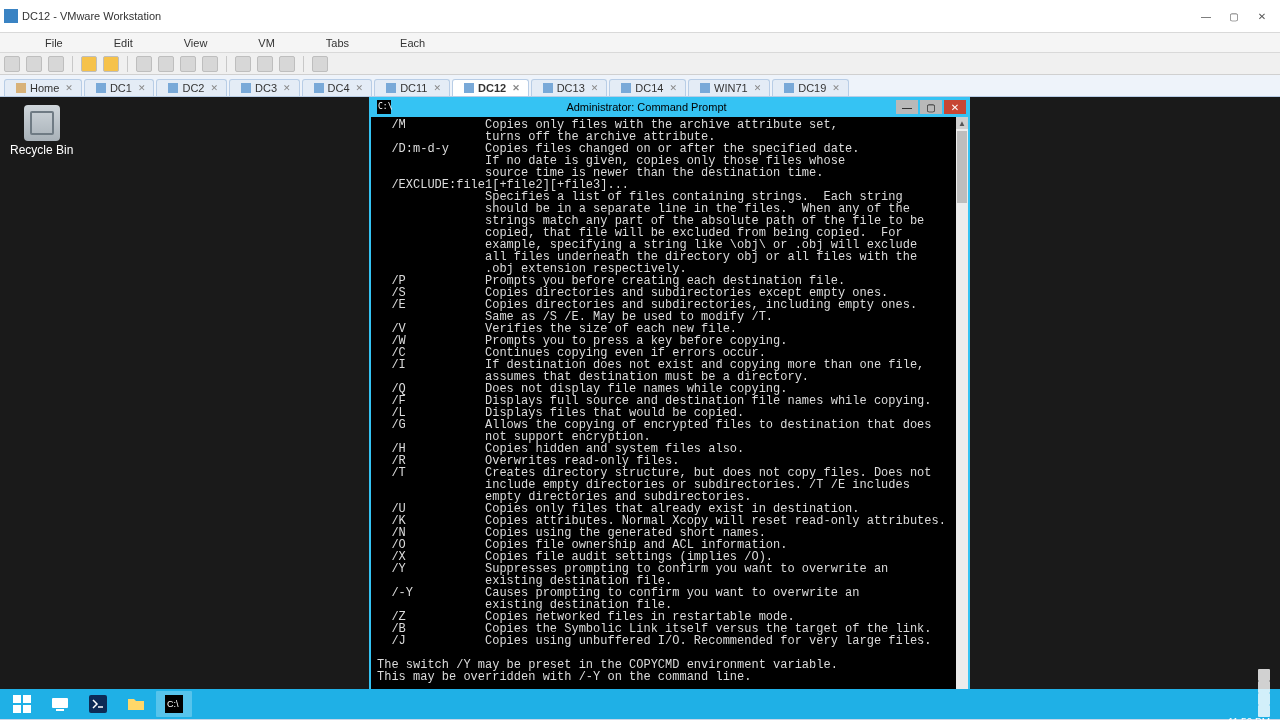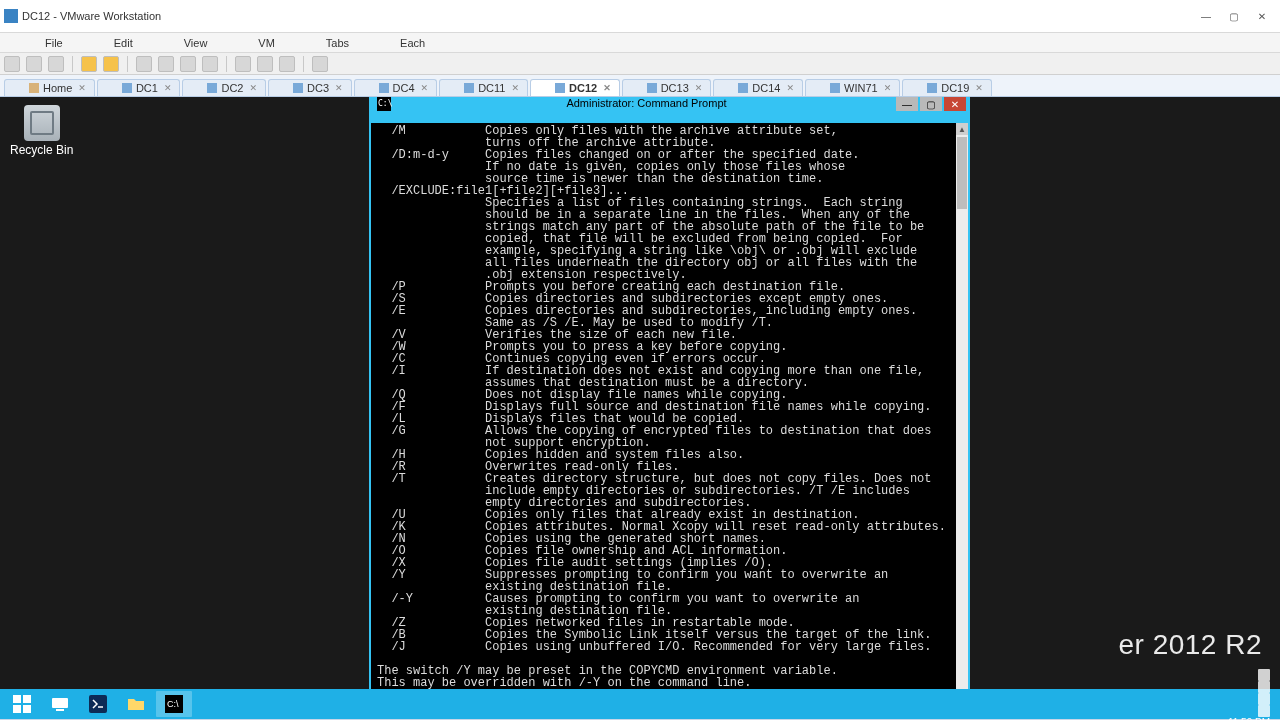--- a/index.html
+++ b/index.html
@@ -9,21 +9,21 @@
   .vm-titlebar { height: 33px; background: #fff; display:flex; align-items:center; padding:0 4px; font-size:11px; color:#333; border-bottom:1px solid #d9d9d9;}
   .vm-titlebar .icon { width:14px; height:14px; background:#3a83c3; margin-right:4px; display:inline-block; }
   .vm-titlebar .spacer { flex:1; }
   .vm-titlebar .winbtn { width:28px; height:16px; display:flex; align-items:center; justify-content:center; font-size:10px; color:#555; }
   .vm-menubar { height:20px; background:#f5f5f5; display:flex; align-items:center; padding:0 2px; font-size:11px; color:#333; border-bottom:1px solid #d9d9d9;}
   .vm-menubar span { padding:2px 8px;margin-left:35px; }
   .vm-toolbar { height:22px; background:#f0f0f0; border-bottom:1px solid #d0d0d0; display:flex; align-items:center; padding:0 4px; gap:6px;}
   .vm-toolbar .tb { width:16px; height:16px; background:#d7d7d7; border:1px solid #bebebe; border-radius:2px; }
   .vm-toolbar .sep { width:1px; height:16px; background:#c8c8c8; margin:0 2px;}
   .vm-tabs { height:22px; background:#eef3fa; border-bottom:1px solid #b8cde6; display:flex; align-items:flex-end; padding:0 4px; gap:2px; font-size:11px;}
-  .vm-tab { background:#e4ecf6; border:1px solid #b8cde6; border-bottom:none; padding:2px 8px 2px 24px; border-radius:3px 3px 0 0; display:flex; align-items:center; gap:4px; color:#333;}
+  .vm-tab { background:#e4ecf6; border:1px solid #b8cde6; border-bottom:none; padding:2px 8px 2px 11px; border-radius:3px 3px 0 0; display:flex; align-items:center; gap:4px; color:#333;}
   .vm-tab.active { background:#fff;font-weight:bold; }
   .vm-tab .x { font-size:9px; color:#888; margin-left:2px;}
   .vm-tab .tabicon { width:10px; height:10px; background:#79a9d8; display:inline-block;}
   .vm-tab.home .tabicon { background:#d8b279; }
 
   
   .vm-client { position:relative; height: calc(720px - 20px - 20px - 22px - 22px - 14px); background:#e4f2fb;}
   .guest-desktop { position:absolute; inset:0; background:#1a1a1a; }
   .guest-desktop .watermark { position:absolute; right:18px; bottom:58px; color:#eaeaea; font-size:28px; font-weight:300; letter-spacing:0.5px; white-space:nowrap;}
   .recycle { position:absolute; top:8px; left:10px; text-align:center; color:#fff; font-size:12px; }
@@ -34,21 +34,21 @@
   .guest-taskbar { position:absolute; left:0; right:0; bottom:0; height:30px; background:#1fb0e6; display:flex; align-items:center; padding:0 4px; gap:2px;}
   .guest-taskbar .tb-btn { width:36px; height:26px; display:flex; align-items:center; justify-content:center; border-radius:1px;}
   .guest-taskbar .tb-btn.active{ background:rgba(255,255,255,0.25);}
   .guest-taskbar .tb-btn svg{ width:18px;height:18px; }
   .guest-taskbar .tray { margin-left:auto; display:flex; align-items:flex-end; color:#fff; font-size:10px; padding-right:6px;flex-direction:column;}
   .tray .tray-icon{width:12px;height:12px;background:#fff;opacity:0.8;border-radius:1px;}
   .tray .clock{ text-align:right; line-height:11px;}
 
   
   .cmd-window { position:absolute; left:369px; top:0px; width:601px; background:#000; border:2px solid #35c3f3; border-top:none;}
-  .cmd-titlebar { height:26px; background:#35c3f3; display:flex; align-items:flex-start; font-size:11px; color:#000;}
+  .cmd-titlebar { height:20px; background:#35c3f3; display:flex; align-items:center; font-size:11px; color:#000;}
   .cmd-titlebar .cmd-icon { width:14px; height:14px; background:#000; margin:0 6px; display:inline-block; position:relative;}
   .cmd-titlebar .cmd-icon::after{content:"C:\\";position:absolute;color:#fff;font:8px/14px Consolas,monospace;left:1px;}
   .cmd-titlebar .title-text { flex:1; text-align:center; }
   .cmd-titlebar .cmd-btn { width:22px; height:14px; margin-right:2px; background:#b9b9b9; font-size:10px; display:flex; align-items:center; justify-content:center; color:#000;}
   .cmd-titlebar .cmd-btn.close { background:#c74634; color:#fff;}
   .cmd-body { position:relative; background:#000; padding:2px 14px 2px 6px; }
   .cmd-body pre { font: 12px/12px Consolas, "Courier New", monospace; color:#dcdcdc; white-space:pre; }
   .cmd-body .sb-track{ position:absolute; right:0; top:0; bottom:0; width:12px; background:#ececec;}
   .cmd-body .sb-track .sb-btn{height:12px;background:#cfcfcf;display:flex;align-items:center;justify-content:center;font-size:8px;color:#555;}
   .cmd-body .sb-track .sb-thumb{position:absolute;left:1px;right:1px;top:14px;height:72px;background:#bdbdbd;}
@@ -156,21 +156,20 @@
       <span class="x">✕</span>
     </div>
   </div>
 
 <div class="vm-client">
   <div class="guest-desktop">
     <div class="recycle">
       <div class="rb-icon"></div>
       <div>Recycle Bin</div>
     </div>
-    <div class="watermark">er 2012 R2</div>
 
     <div class="cmd-window">
       <div class="cmd-titlebar">
         <span class="cmd-icon"></span>
         <span class="title-text">Administrator: Command Prompt</span>
         <span class="cmd-btn">—</span>
         <span class="cmd-btn">▢</span>
         <span class="cmd-btn close">✕</span>
       </div>
       <div class="cmd-body">

